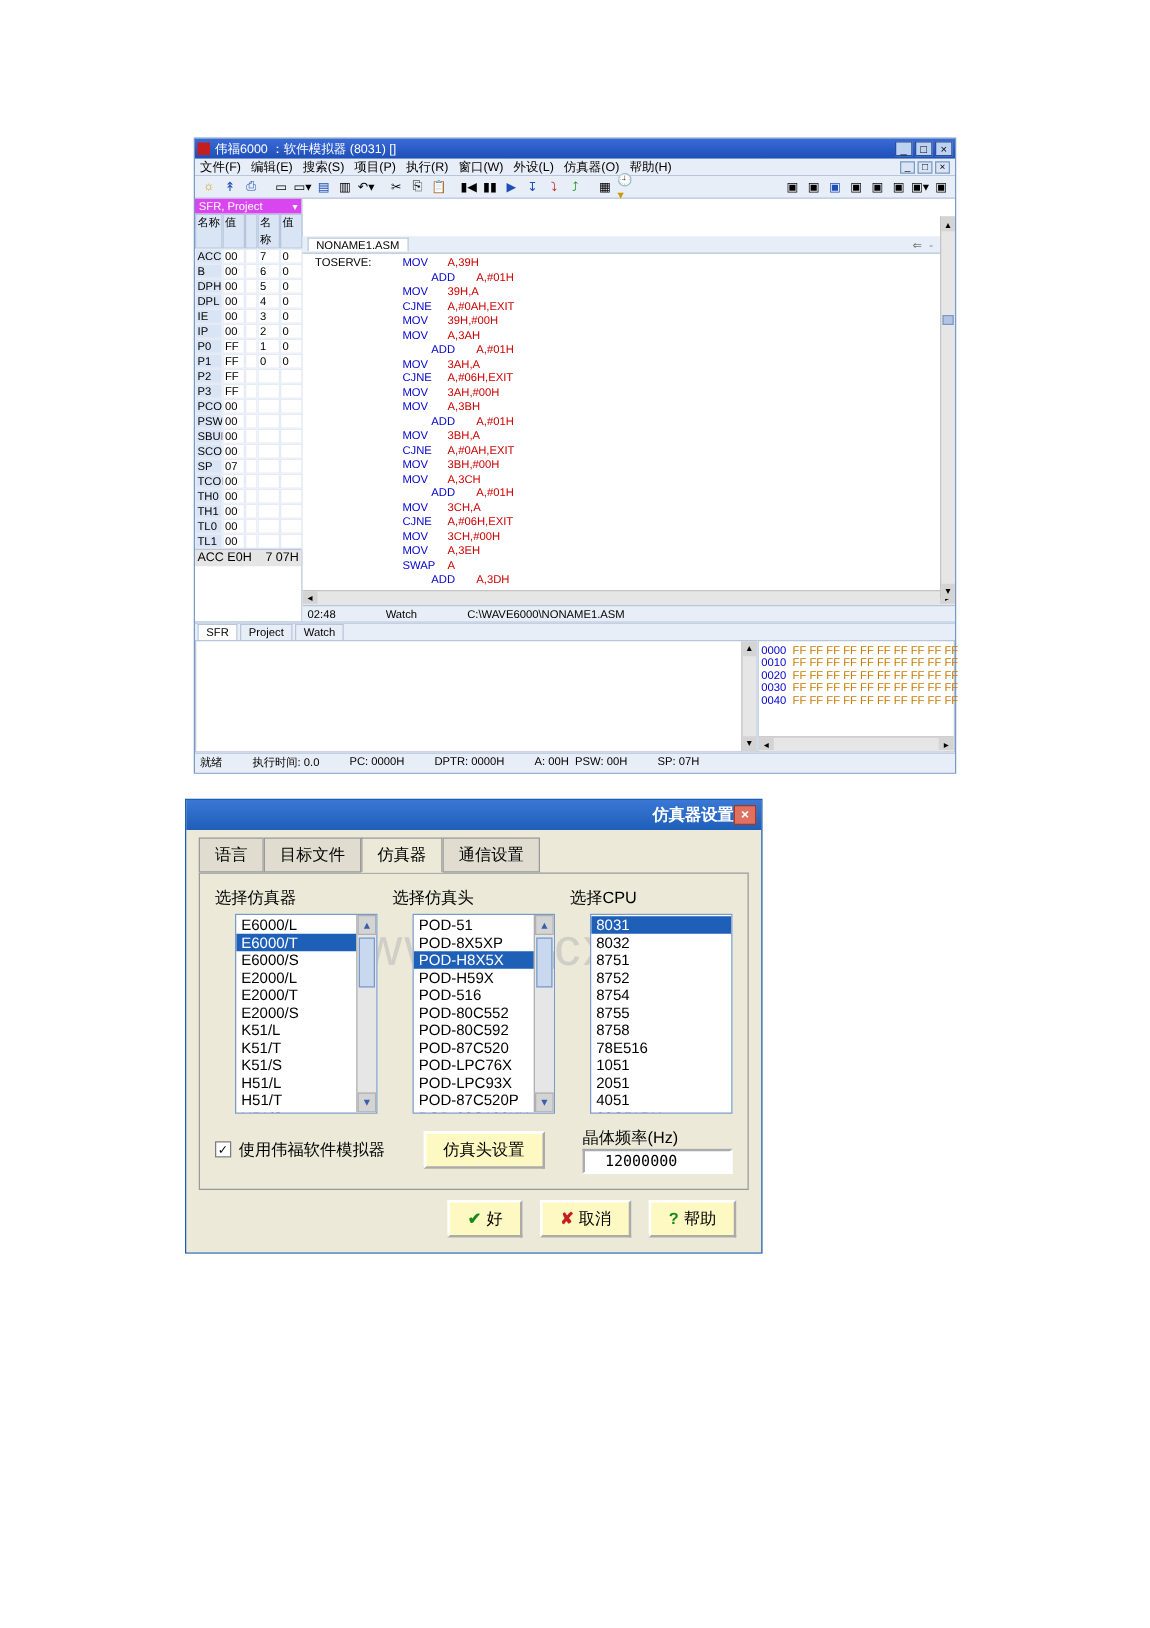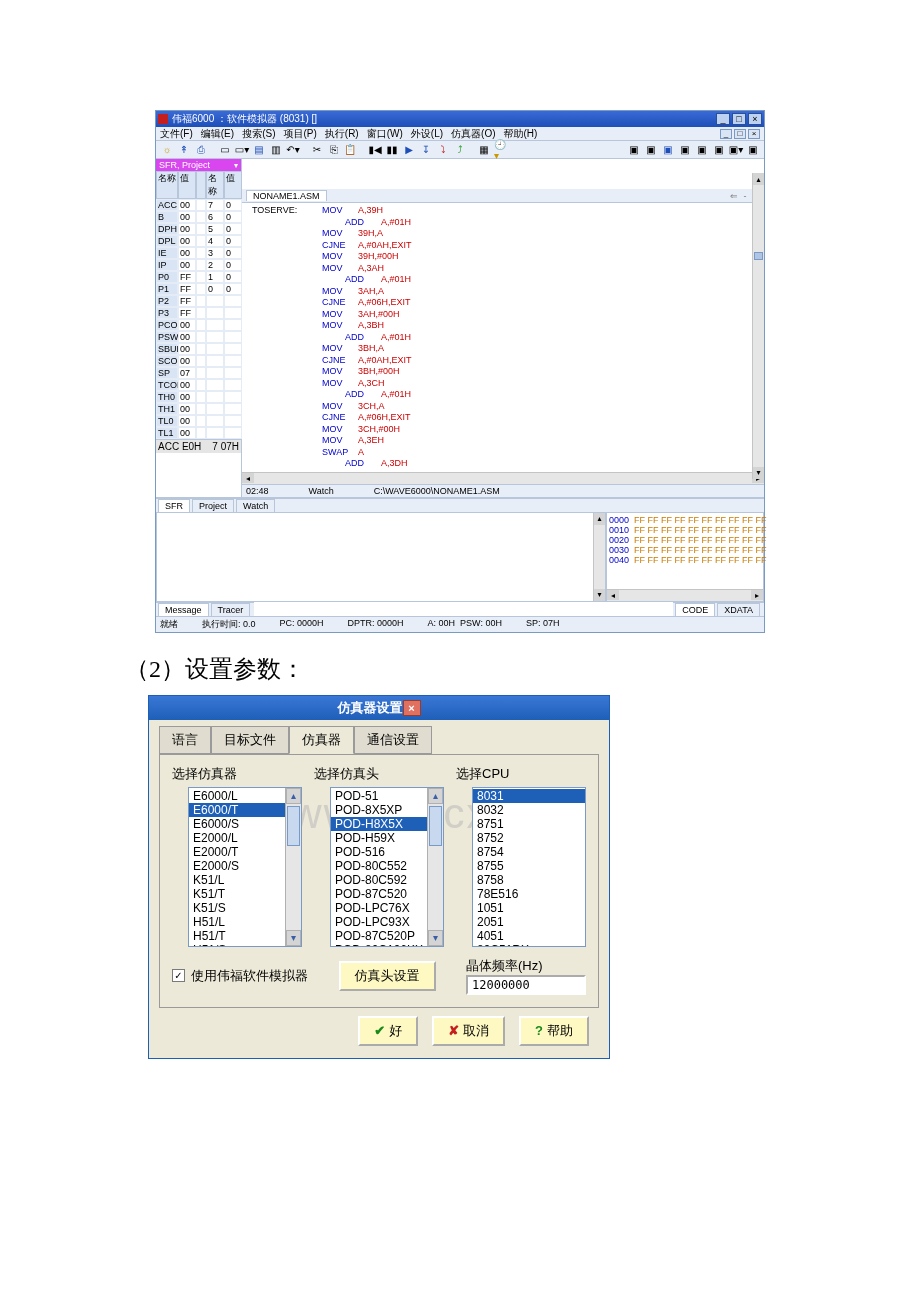--- a/index.html
+++ b/index.html
@@ -74,39 +74,39 @@
   .ide-bottom-tabs{display:flex;justify-content:space-between;}
   .ide-bottom-tabs .left,.ide-bottom-tabs .right{display:flex;}
   .ide-statusbar{background:#e8eef7;border-top:1px solid #b8c6dc;font-family:"Courier New",monospace;font-size:9px;padding:1px 4px;display:flex;gap:24px;}
   .ide-statusbar span{white-space:pre;}
 
   
   .caption { font-family: SimSun, "Microsoft YaHei", serif; font-size:24px; margin:16px 0 10px 125px;}
 
   
   .dlg-wrap{ margin:0 0 0 148px; width:462px; border:1px solid #1c5fb5; background:#ece9d8; font-size:12px;}
-  .dlg-title{height:24px;background:linear-gradient(#3a77d6,#1e5fb8);color:#fff;display:flex;align-items:center;justify-content:center;padding:0 4px;font-size:13px;font-weight:bold;}
+  .dlg-title{height:24px;background:linear-gradient(#3a77d6,#1e5fb8);color:#fff;display:flex;align-items:center;justify-content:flex-end;padding:0 4px;font-size:13px;font-weight:bold;}
   .dlg-close{width:18px;height:16px;background:#e07060;border:1px solid #9a3a2a;color:#fff;display:flex;align-items:center;justify-content:center;font-size:11px;font-weight:bold;}
   .dlg-tabs{display:flex;padding:6px 10px 0 10px;gap:0;}
   .dlg-tab{padding:4px 12px;border:1px solid #9a9a9a;border-bottom:1px solid #ece9d8;background:#ece9d8;font-size:13px;position:relative;}
   .dlg-tab.inactive{border-bottom:1px solid #9a9a9a;background:#e0ddd0;}
   .dlg-body{border:1px solid #9a9a9a;margin:0 10px 8px 10px;padding:10px 12px 12px 12px;background:#ece9d8;display:grid;grid-template-columns:1fr 1fr 1fr;gap:10px 12px;}
   .sec-label{font-size:13px;margin-bottom:4px;}
   .listbox{border:1px solid #7a9ac6;background:#fff;height:160px;font-family:"Tahoma",sans-serif;font-size:12px;overflow:hidden;position:relative;margin-left:16px;}
   .listbox .inner{padding:1px 0;}
   .listbox .item{padding:0 4px;line-height:14px;}
   .listbox .item.sel{background:#1e5fb8;color:#fff;}
   .listbox .vscroll{position:absolute;right:0;top:0;bottom:0;width:16px;background:#e6e6e6;border-left:1px solid #b0b0b0;}
   .listbox .vscroll .arr{position:absolute;left:0;right:0;height:16px;background:#d4d4d4;border:1px solid #b0b0b0;display:flex;align-items:center;justify-content:center;font-size:10px;color:#3a5fa8;}
   .listbox .vscroll .thumb{position:absolute;left:1px;right:1px;top:18px;height:40px;background:#c8d8ef;border:1px solid #7a9ac6;}
   .chk-row{display:flex;align-items:center;gap:6px;font-size:13px;}
   .chk{width:13px;height:13px;border:1px solid #7a7a7a;background:#fff;display:flex;align-items:center;justify-content:center;font-size:10px;}
   .btn3d{border:2px outset #fff;background:#fef9c3;padding:4px 14px;font-size:13px;display:inline-flex;align-items:center;gap:4px;}
   .freq-label{font-size:13px;}
-  .freq-input{border:2px inset #fff;background:#fff;padding:2px 4px;font-family:monospace;font-size:12px;height:20px;width:120px;}
+  .freq-input{border:2px inset #fff;background:#fff;padding:2px 16px;font-family:monospace;font-size:12px;height:20px;width:120px;}
   .dlg-btnrow{display:flex;justify-content:flex-end;gap:14px;padding:0 20px 12px 20px;}
   .watermark{position:absolute;font-size:42px;color:rgba(180,180,180,.5);font-family:Arial;letter-spacing:2px;pointer-events:none;left:110px;top:70px;font-weight:300;}
   .dlg-grid-bottom{grid-column:1/4;display:flex;justify-content:space-between;align-items:center;}
   .dlg-sec{display:flex;flex-direction:column;}
   .bodywrap{position:relative;}
 </style>
 </head>
 <body>
 
 <div class="page">
@@ -345,42 +345,31 @@
           <div class="mem-row"><span class="mem-addr">0020</span>  <span class="mem-bytes">FF FF FF FF FF FF FF FF FF FF</span></div>
           <div class="mem-row"><span class="mem-addr">0030</span>  <span class="mem-bytes">FF FF FF FF FF FF FF FF FF FF</span></div>
           <div class="mem-row"><span class="mem-addr">0040</span>  <span class="mem-bytes">FF FF FF FF FF FF FF FF FF FF</span></div>
         <div class="mem-hscroll">
           <span class="arr">◂</span>
           <span class="arr">▸</span>
         </div>
       </div>
     </div>
 
-    <div class="ide-bottom-tabs">
-      <div class="left tabs-row" id="bltabs">
-          <div class="tab">Message</div>
-          <div class="tab inactive">Tracer</div>
-        </div>
-      <div class="right tabs-row" id="brtabs">
-          <div class="tab">CODE</div>
-          <div class="tab inactive">XDATA</div>
-        </div>
-    </div>
 
     <div class="ide-statusbar">
       <span>就绪</span>
       <span>执行时间: 0.0</span>
       <span>PC: 0000H</span>
       <span>DPTR: 0000H</span>
       <span>A: 00H  PSW: 00H</span>
       <span>SP: 07H</span>
     </div>
   </div>
 
-  <div class="caption">（2）设置参数：</div>
 
   <div class="dlg-wrap">
     <div class="dlg-title">
       <span>仿真器设置</span>
       <span class="dlg-close">×</span>
     </div>
     <div class="bodywrap">
       <div class="dlg-tabs" id="dlg-tabs">
           <div class="dlg-tab inactive">语言</div>
           <div class="dlg-tab inactive">目标文件</div>

